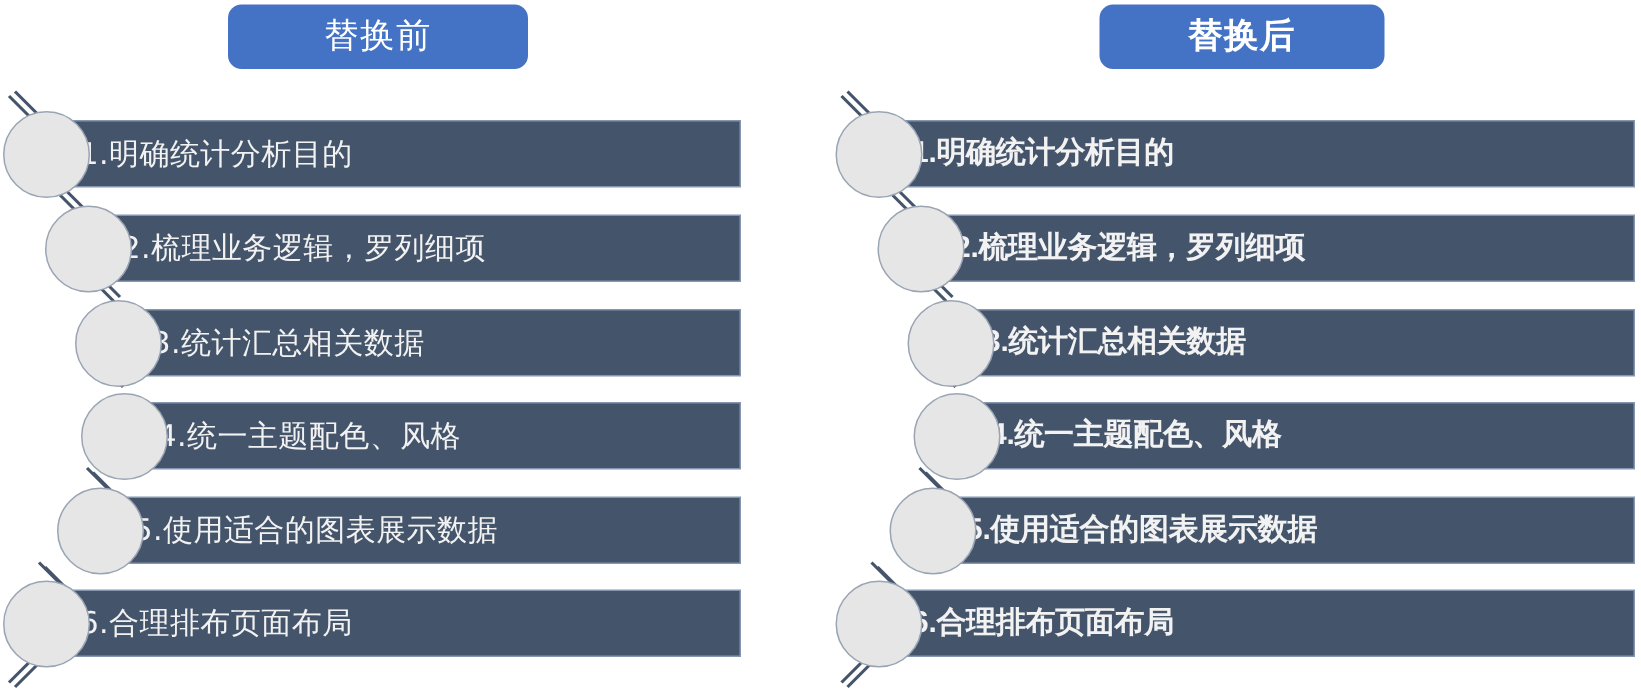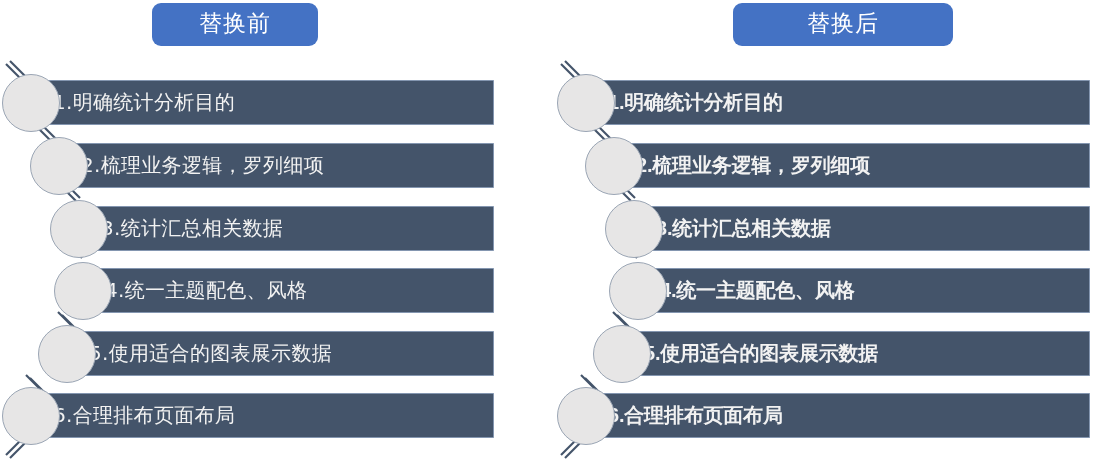--- a/index.html
+++ b/index.html
@@ -32,22 +32,22 @@
     color: #ffffff;
     display: flex;
     align-items: center;
     justify-content: center;
     font-size: 23px;
     letter-spacing: 1px;
     line-height: 1;
     box-sizing: border-box;
     padding-bottom: 2px;
   }
-  .badge-left  { left: 152px; top: 3px;  width: 166px; }
-  .badge-right { left: 733px; top: 3px;  width: 220px; }
+  .badge-left  { left: 152px; top: 3px;  width: 200px; }
+  .badge-right { left: 733px; top: 3px;  width: 190px; font-weight: bold; }
 
   
   .panel {
     position: absolute;
     top: 0;
     height: 462px;
   }
   .panel-left  { left: 0px;   width: 540px; }
   .panel-right { left: 555px; width: 539px; }
 

